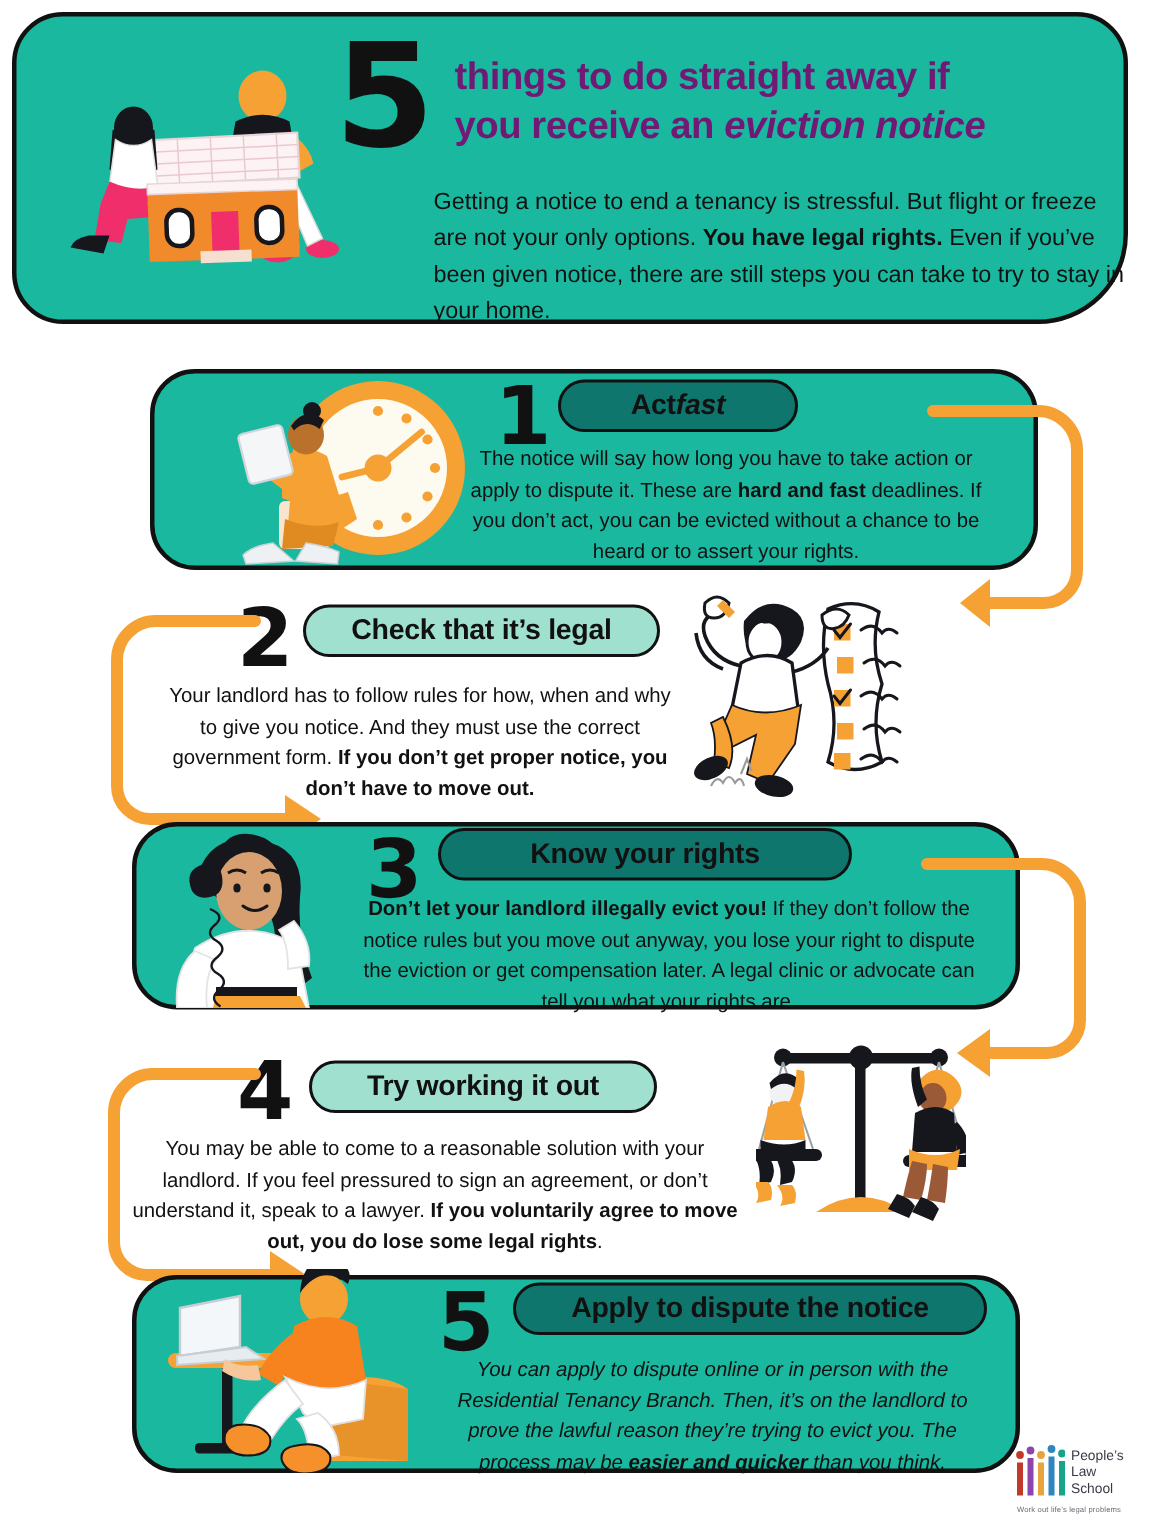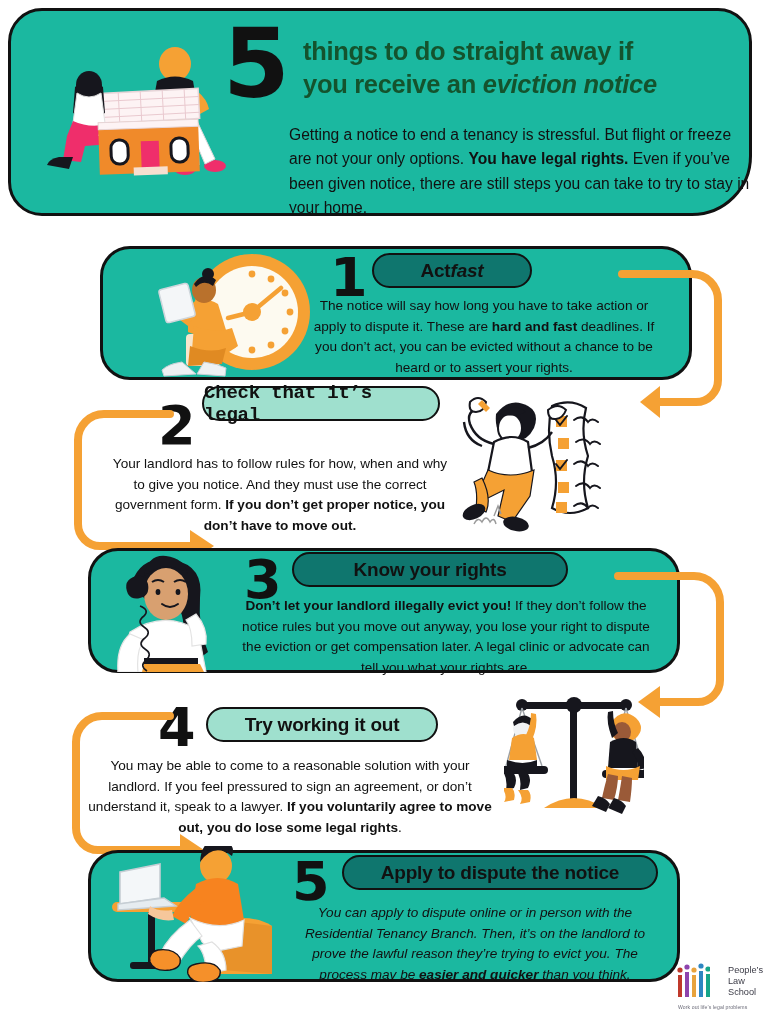--- a/index.html
+++ b/index.html
@@ -18,21 +18,21 @@
   }
   .hdr-art{ position:absolute; left:18px; top:18px; width:220px; height:170px; }
   .big-five{
     position:absolute; left:212px; top:8px;
     font-size:96px; font-weight:900; color:#111; line-height:.95;
     letter-spacing:-3px;
     font-family:"DejaVu Sans", sans-serif;
   }
   .hdr-title{
     position:absolute; left:292px; top:24px; width:442px;
-    font-size:25.5px; font-weight:900; color:#14532d; line-height:1.28;
+    font-size:25.5px; font-weight:900; color:#701a75; line-height:1.28;
     letter-spacing:-.3px;
   }
   .hdr-title i{ font-style:italic; }
   .hdr-body{
     position:absolute; left:278px; top:112px; width:462px;
     font-size:15.6px; color:#111; line-height:1.56;
   }
   .hdr-body b{ font-weight:700; }
 
   
@@ -68,21 +68,21 @@
   .body b{ font-weight:700; }
 
   .art{ position:absolute; }
 
   
   .conn{ position:absolute; pointer-events:none; }
 
   
   .logo{ position:absolute; left:676px; top:963px; width:86px; height:52px; }
   .logo-txt{
-    position:absolute; left:52px; top:2px;
+    position:absolute; left:38px; top:2px;
     font-size:9.2px; line-height:1.22; color:#3b3b46; font-weight:400;
   }
   .logo-tag{
     position:absolute; left:2px; top:41px;
     font-size:5.1px; color:#6b6b78; letter-spacing:.1px;
   }
 </style>
 </head>
 <body>
 
@@ -184,21 +184,21 @@
       <i>fast</i>
   </div>
   <div class="body" style="left:312px; top:296px; width:344px;"><span>The notice will say how long you have to take action or apply to dispute it. These are </span><b>hard and fast</b><span> deadlines. If you don’t act, you can be evicted without a chance to be heard or to assert your rights.</span></div>
 
   <svg class="conn" style="left:616px; top:268px; width:140px; height:168px;" viewBox="0 0 140 168">
     <path d="M6 6 H76 a26 26 0 0 1 26 26 V112 a22 22 0 0 1 -22 22 H38" fill="none" stroke="#F5A134" stroke-width="8" stroke-linecap="round"></path>
     <path d="M44 118 L24 134 L44 150 Z" fill="#F5A134"></path>
   </svg>
 
   <div class="num" style="left:158px; top:399px;">2</div>
-  <div class="pill mint" style="left:202px; top:386px; width:238px;font-family:Liberation Mono, monospace;">
+  <div class="pill mint" style="left:202px; top:403px; width:238px;">
     <span>Check that it’s legal</span>
   </div>
   <div class="body" style="left:108px; top:454px; width:344px;"><span>Your landlord has to follow rules for how, when and why to give you notice. And they must use the correct government form. </span><b>If you don’t get proper notice, you don’t have to move out.</b></div>
 
   <svg class="art" style="left:452px; top:392px; width:176px; height:142px;" viewBox="0 0 176 142">
 
     <path d="M100 14 q18 -8 34 2 q-6 24 2 48 q-8 26 0 52 q-18 10 -36 0 q8 -26 0 -52 q-6 -26 0 -50z" fill="#ffffff" stroke="#16161d" stroke-width="2.2"></path>
     <g>
       <rect x="104" y="24" width="11" height="11" fill="#F5A134"></rect>
       <rect x="106" y="46" width="11" height="11" fill="#F5A134"></rect>

